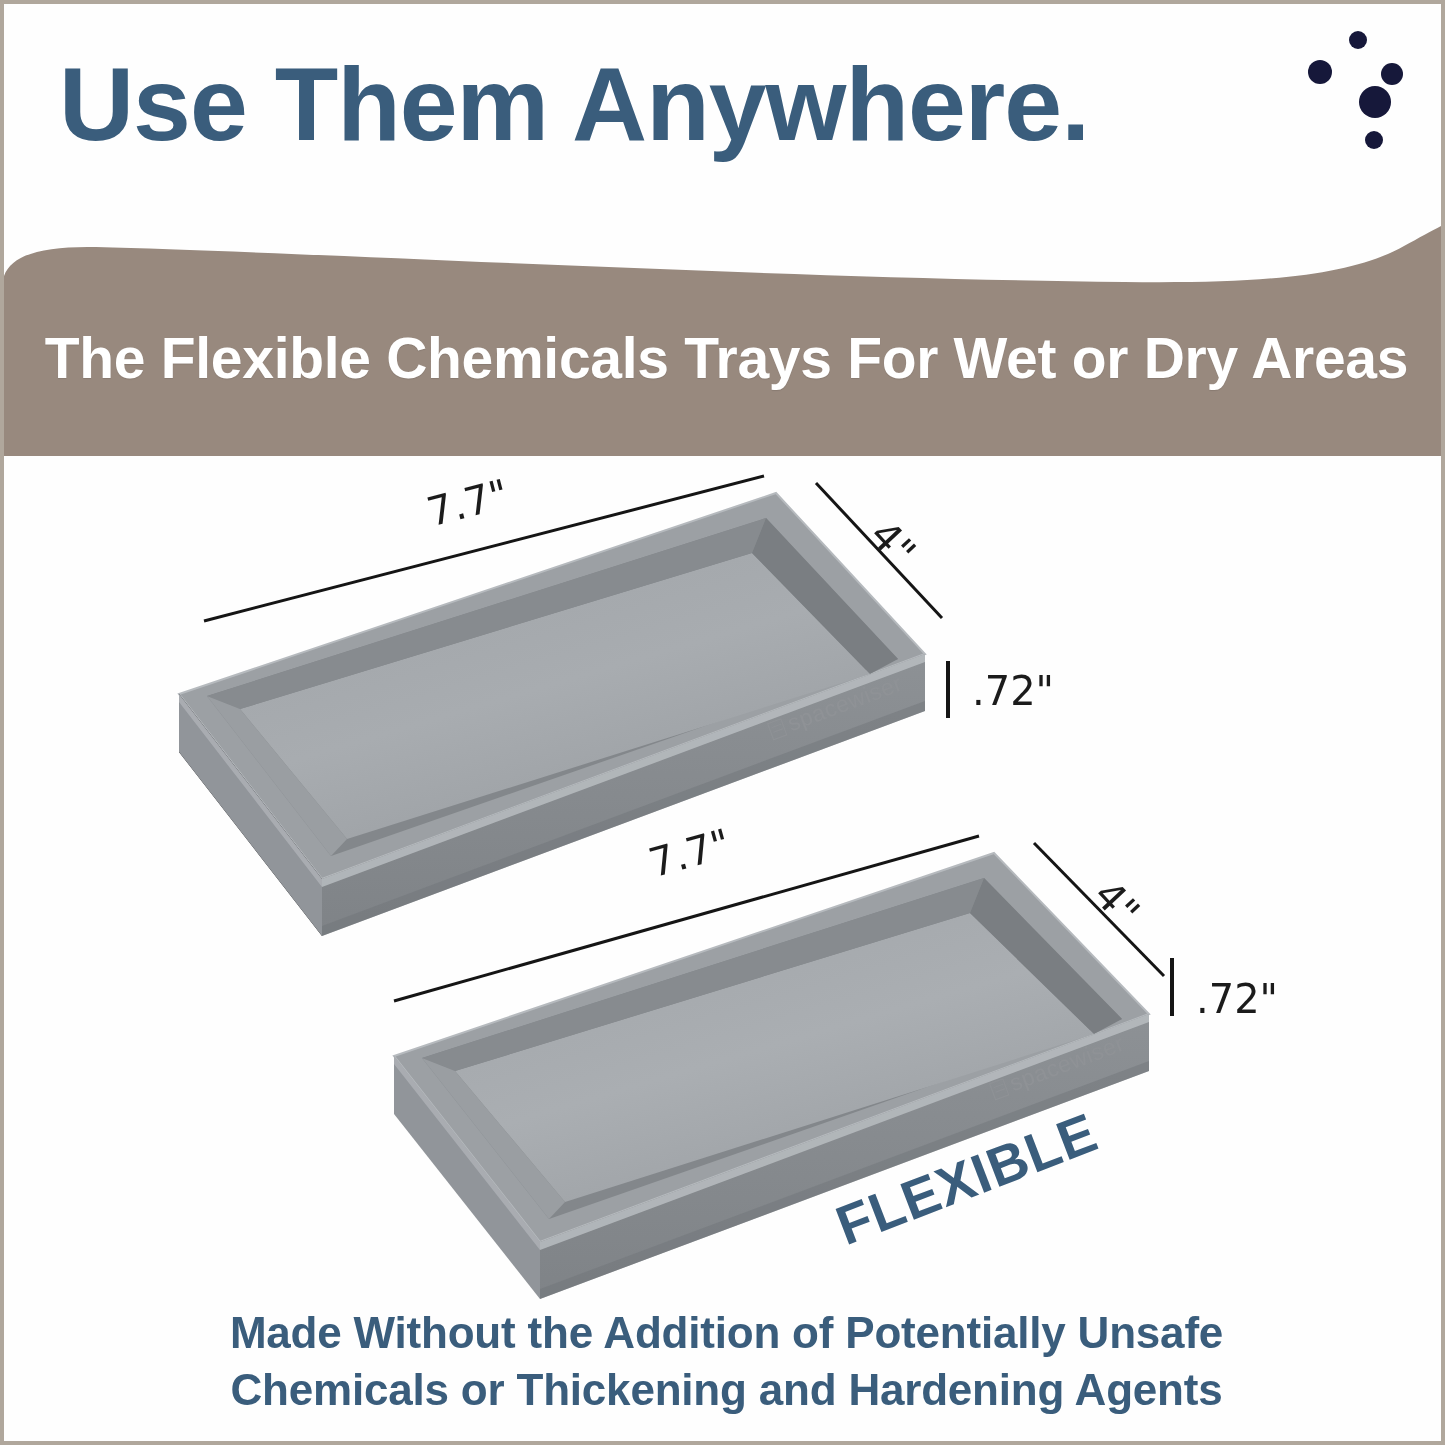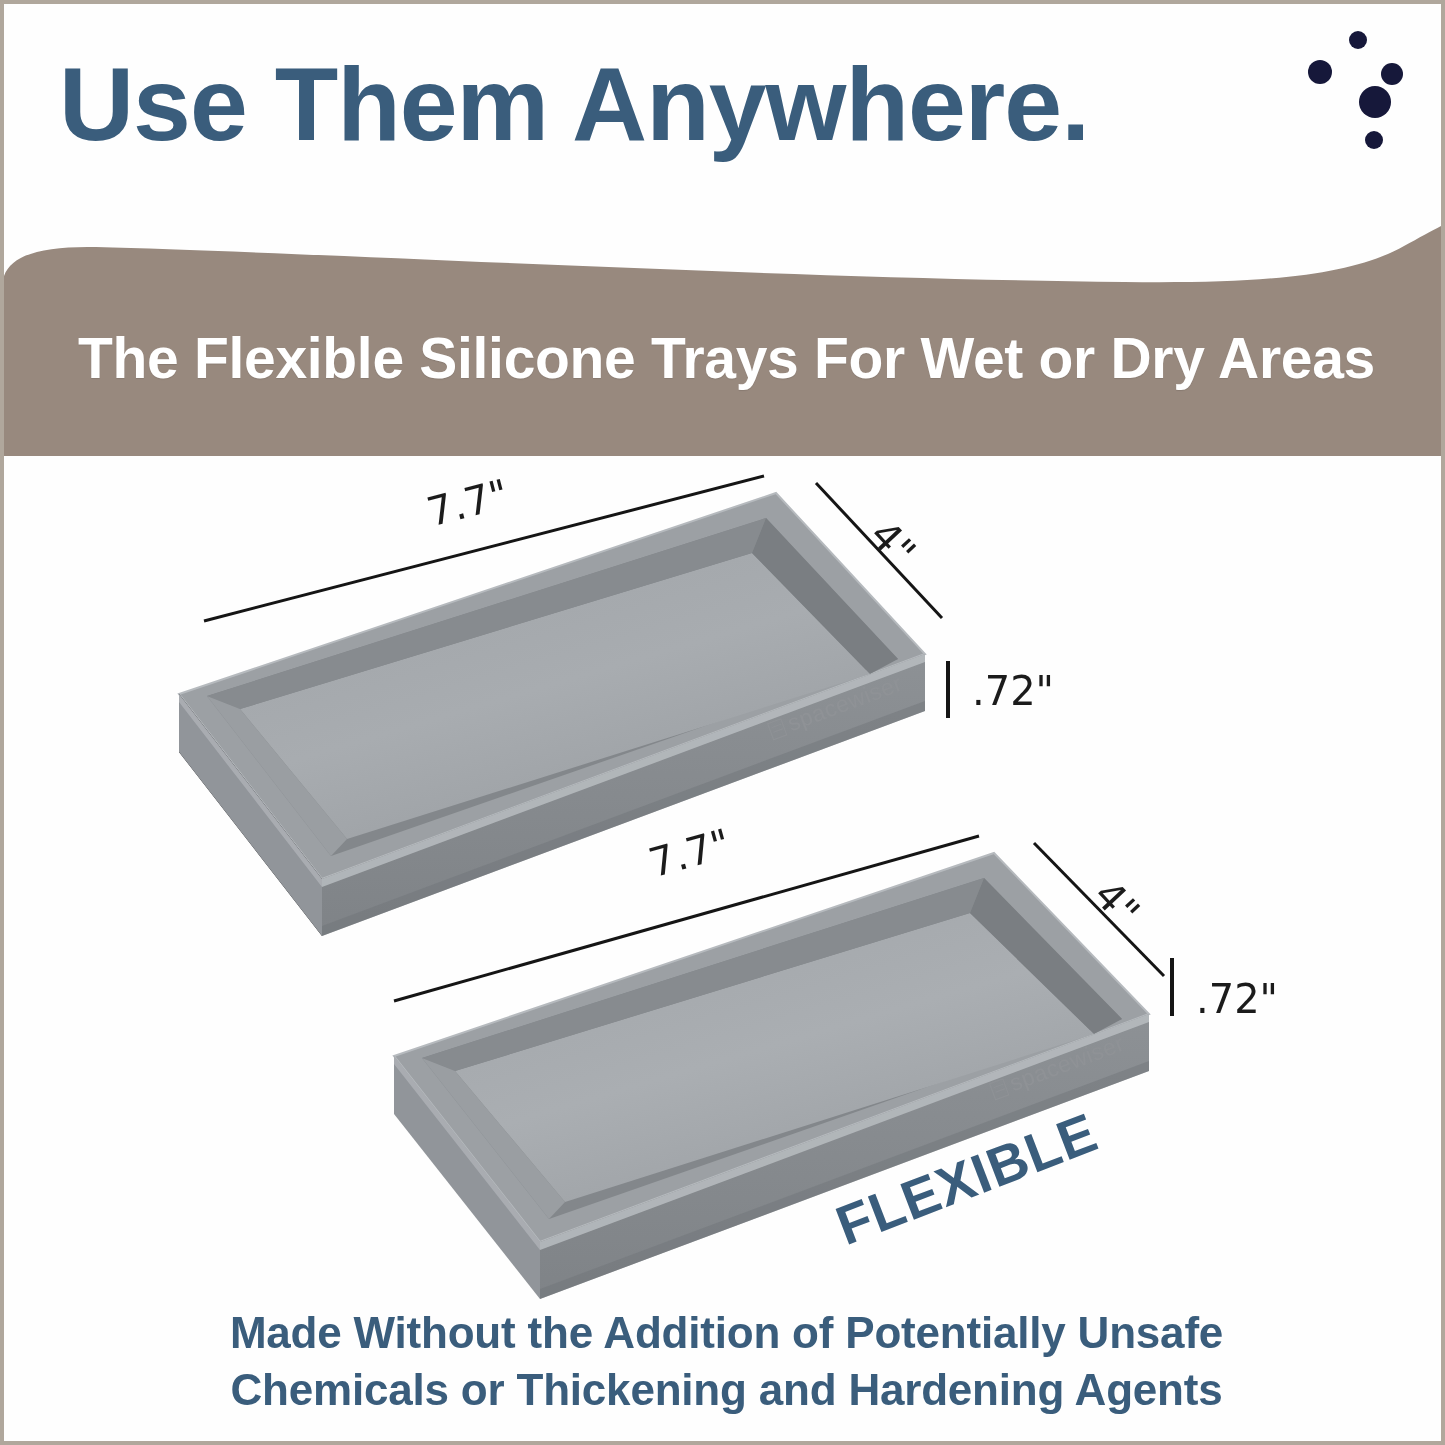--- a/index.html
+++ b/index.html
@@ -172,21 +172,21 @@
 
   <div class="banner">
     <svg width="1445" height="240" viewBox="0 0 1445 240">
       <path d="M0,240 L0,60 C8,38 40,30 92,31
                C300,36 760,62 1120,66
                C1270,68 1350,58 1400,30
                C1420,19 1436,10 1445,6
                L1445,240 Z" fill="#98897e"></path>
     </svg>
     <div class="banner-text">
-      <span>The Flexible Silicone Trays For Wet or Dry Areas</span>
+      <span>The Flexible Chemicals Trays For Wet or Dry Areas</span>
     </div>
   </div>
 
   <div class="stage">
     <svg width="1445" height="860" viewBox="0 0 1445 860">
       <defs>
         <linearGradient id="floorGrad" x1="0" y1="0" x2="0.65" y2="1">
           <stop offset="0%" stop-color="#9fa3a7"></stop>
           <stop offset="55%" stop-color="#a8acb0"></stop>
           <stop offset="100%" stop-color="#9a9ea2"></stop>

